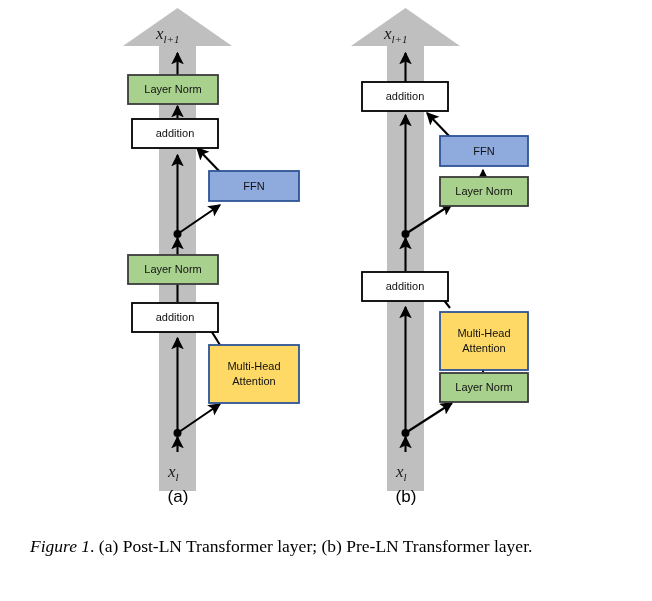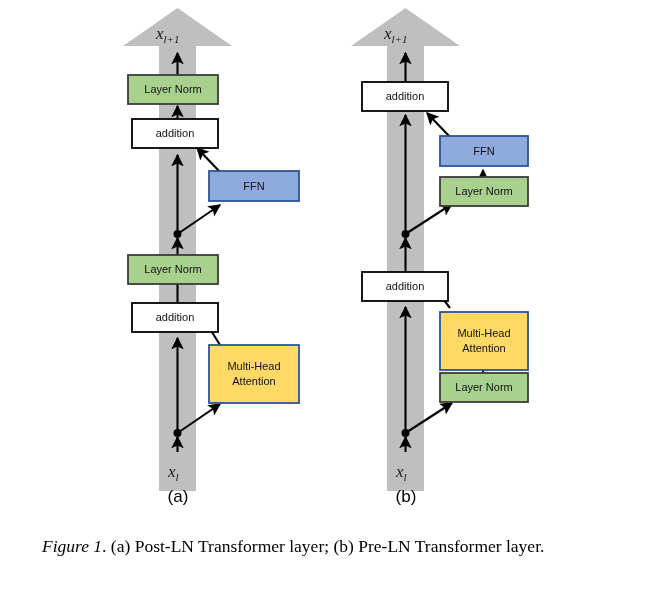--- a/index.html
+++ b/index.html
@@ -56,21 +56,20 @@
   
   #figure-caption {
     position: absolute;
     left: 30px;
     top: 533px;
     width: 600px;
     font-family: "Liberation Serif", serif;
     font-size: 17.5px;
     line-height: 26px;
     color: #000000;
-    margin-left: 12px;
   }
   #figure-caption .fig-num {
     font-style: italic;
   }
 
   .var-label {
     position: absolute;
     font-family: "Liberation Serif", serif;
     font-style: italic;
     font-size: 17px;

